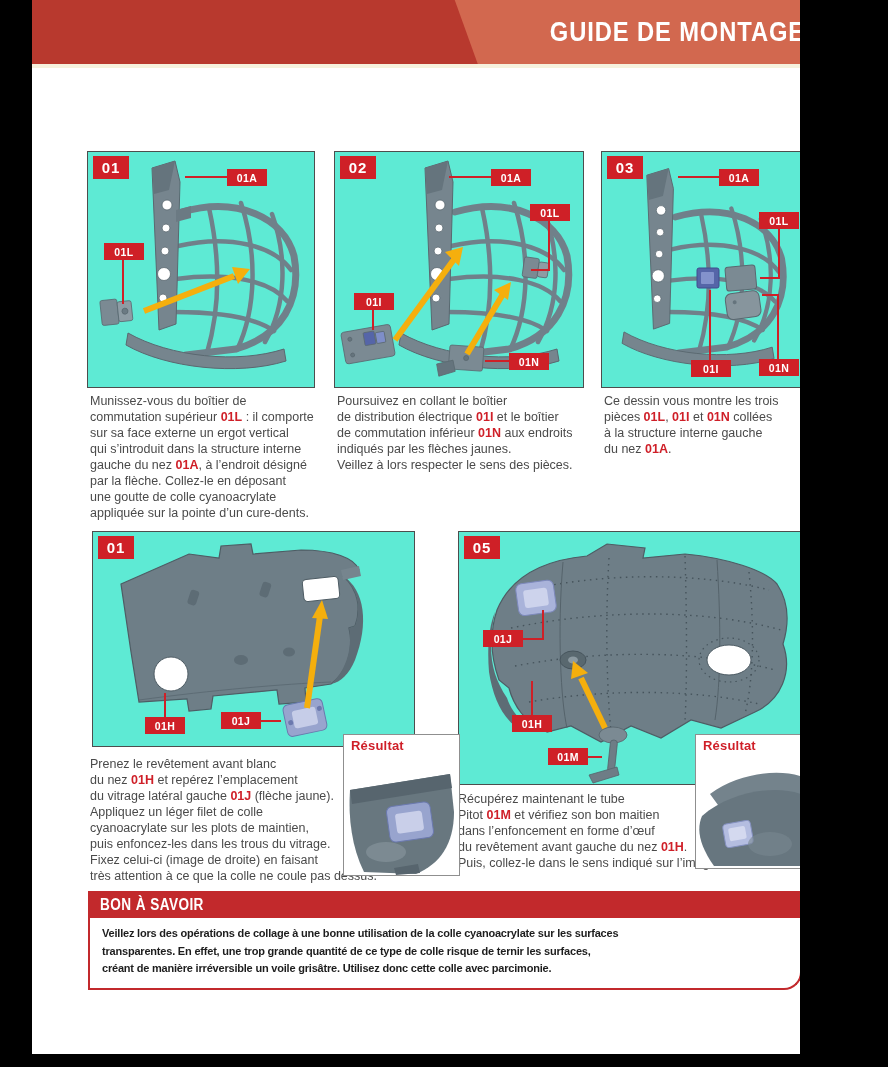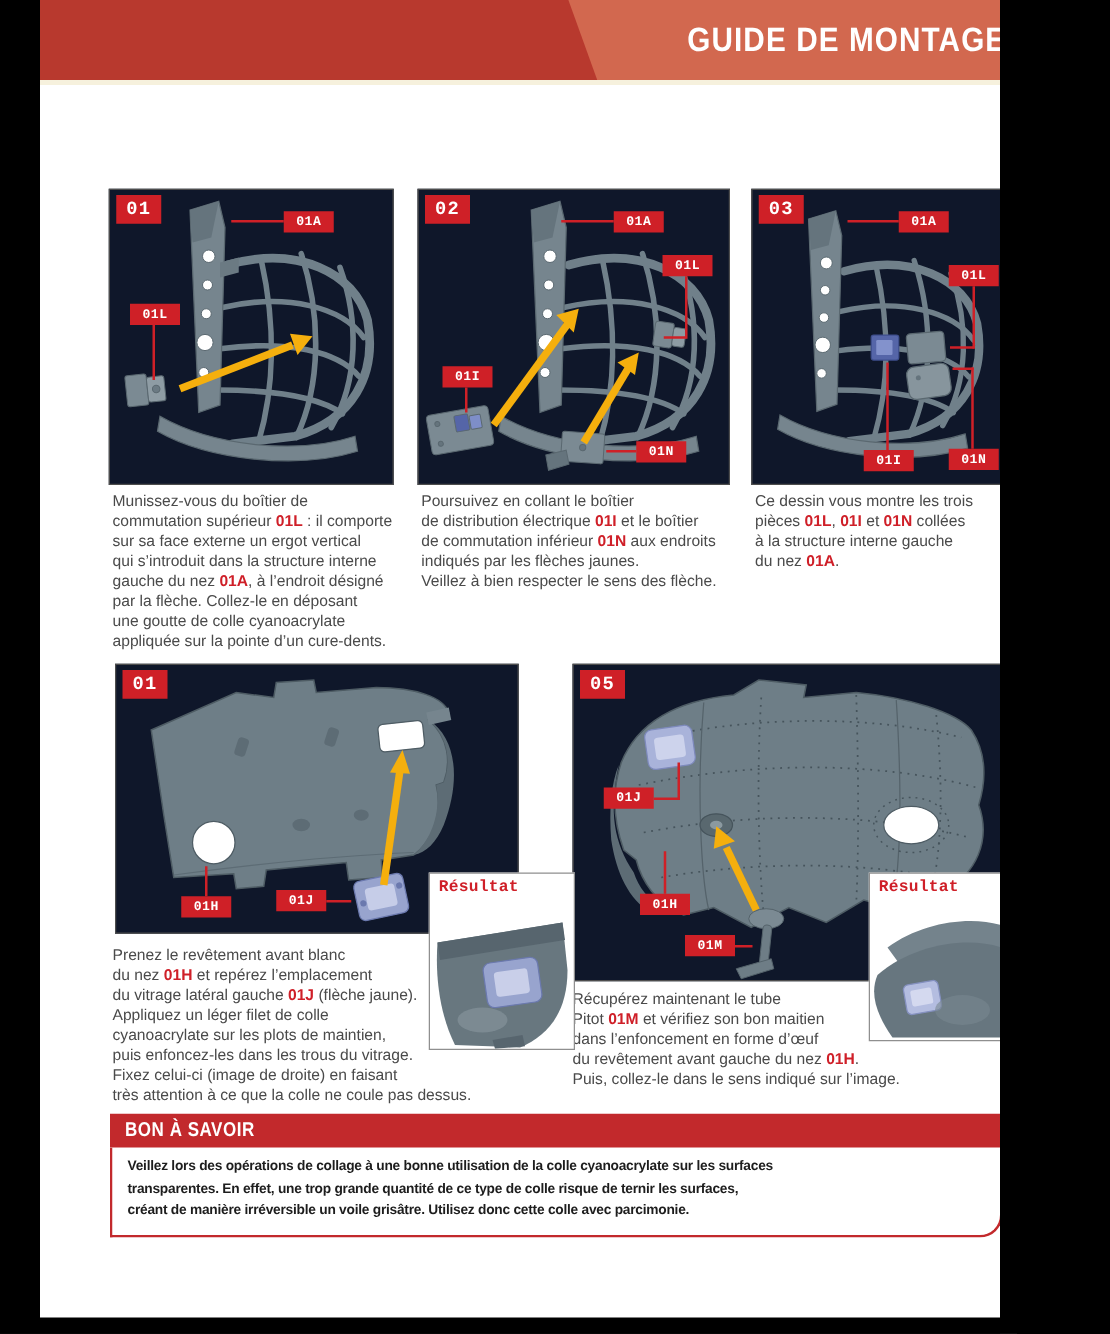--- a/index.html
+++ b/index.html
@@ -3,28 +3,28 @@
 <meta charset="utf-8">
 <style>
   html,body{margin:0;padding:0;background:#000;}
   .page{position:relative;width:800px;height:1067px;background:#000;font-family:"Liberation Sans",sans-serif;overflow:hidden;}
   .sheet{position:absolute;left:32px;top:0;width:824px;height:1054px;background:#ffffff;}
   .banner{position:absolute;left:0;top:0;width:824px;height:64px;background:#b8392e;}
   .banner-light{position:absolute;left:0;top:0;width:100%;height:100%;background:#d2684f;clip-path:polygon(51.3% 0,100% 0,100% 100%,54.1% 100%);}
   .banner-title{position:absolute;right:51px;top:0;height:64px;display:flex;align-items:center;color:#fff;font-weight:bold;font-size:27px;letter-spacing:1px;transform:scaleX(.88);transform-origin:100% 50%;white-space:nowrap;}
   .cream{position:absolute;left:0;top:64px;width:824px;height:4px;background:#f6f1dd;}
   .intro{position:absolute;left:60px;top:104px;width:710px;font-size:13px;font-weight:bold;color:#cf1f28;line-height:19px;white-space:pre-line;}
-  .panel{position:absolute;background:#0f172a;border:1.5px solid #4d4d4d;font-family:Liberation Mono, monospace;}
+  .panel{position:absolute;background:#5eead4;border:1.5px solid #4d4d4d;}
   .badge{position:absolute;left:5px;top:4px;width:36px;height:23px;background:#cf2027;color:#fff;font-weight:bold;font-size:15px;display:flex;align-items:center;justify-content:center;letter-spacing:1px;z-index:5;}
   .plabel{position:absolute;width:40px;height:17px;background:#cf2027;color:#fff;font-weight:bold;font-size:10.5px;display:flex;align-items:center;justify-content:center;letter-spacing:.4px;z-index:4;}
   .rline{position:absolute;background:#cf2027;z-index:3;display:block;}
   .ill{position:absolute;left:0;top:0;width:100%;height:100%;z-index:1;}
   .desc{position:absolute;font-size:12.5px;line-height:16px;color:#4a4a4a;white-space:pre-line;}
   .desc .em{color:#cf1f28;font-weight:bold;}
-  .inset{position:absolute;background:#fff;border:1.5px solid #8f8f8f;z-index:6;}
+  .inset{position:absolute;background:#fff;border:1.5px solid #8f8f8f;z-index:6;margin-top:36px;}
   .inset-title{position:absolute;left:7px;top:3px;color:#cf1f28;font-weight:bold;font-size:13px;letter-spacing:.2px;}
   .inset svg{position:absolute;left:0;bottom:0;}
   .infobox{position:absolute;left:56px;top:891px;width:714px;}
   .infobox-header{height:27px;background:#c2292c;color:#fff;display:flex;align-items:center;padding-left:12px;}
   .infobox-header span{font-weight:bold;font-size:16px;letter-spacing:.5px;transform:scaleX(.85);transform-origin:0 50%;}
   .infobox-body{border:2px solid #c2292c;border-top:none;border-radius:0 0 18px 0;padding:7px 12px 10px 12px;}
   .infobox-text{font-size:11px;font-weight:bold;color:#1d1d1d;line-height:17.5px;white-space:pre-line;letter-spacing:-.2px;}
   .pagenum{position:absolute;left:773px;top:1011px;width:34px;height:34px;border-radius:50%;border:4.5px solid #1b79c0;background:#fff;box-sizing:border-box;display:flex;align-items:center;justify-content:center;color:#c32222;font-weight:bold;font-size:13px;z-index:5;}
 </style>
 </head>
@@ -141,21 +141,21 @@
       <i class="rline" style="left:196px;top:117px;width:18px;height:2px;"></i>
       <div class="plabel" style="left:19px;top:141px;">01I</div>
       <i class="rline" style="left:37px;top:158px;width:2px;height:20px;"></i>
       <div class="plabel" style="left:174px;top:201px;">01N</div>
       <i class="rline" style="left:150px;top:208px;width:24px;height:2px;"></i>
     </div>
     <div class="desc" id="d2" style="left:305px;top:393px;width:262px;"><span>Poursuivez en collant le boîtier
 de distribution électrique </span><span class="em">01I</span><span> et le boîtier
 de commutation inférieur </span><span class="em">01N</span><span> aux endroits
 indiqués par les flèches jaunes.
-Veillez à bien respecter le sens des flèche.</span></div>
+Veillez à lors respecter le sens des pièces.</span></div>
 
     <div class="panel" id="p3" style="left:569px;top:151px;width:199px;height:235px;">
       <div class="badge">03</div>
       <svg class="ill" viewBox="0 0 199 235">
         <g transform="translate(-16,8) scale(0.95)">
           <g fill="none" stroke="#70808a" stroke-linecap="round">
             <path d="M94,60 C150,44 196,66 206,104 C214,148 194,184 148,197 L98,203" stroke-width="7"></path>
             <path d="M90,94 C142,82 186,94 203,118" stroke-width="4.5"></path>
             <path d="M88,127 C142,120 182,129 199,149" stroke-width="4.5"></path>
             <path d="M86,160 C136,160 168,166 186,179" stroke-width="4.5"></path>

